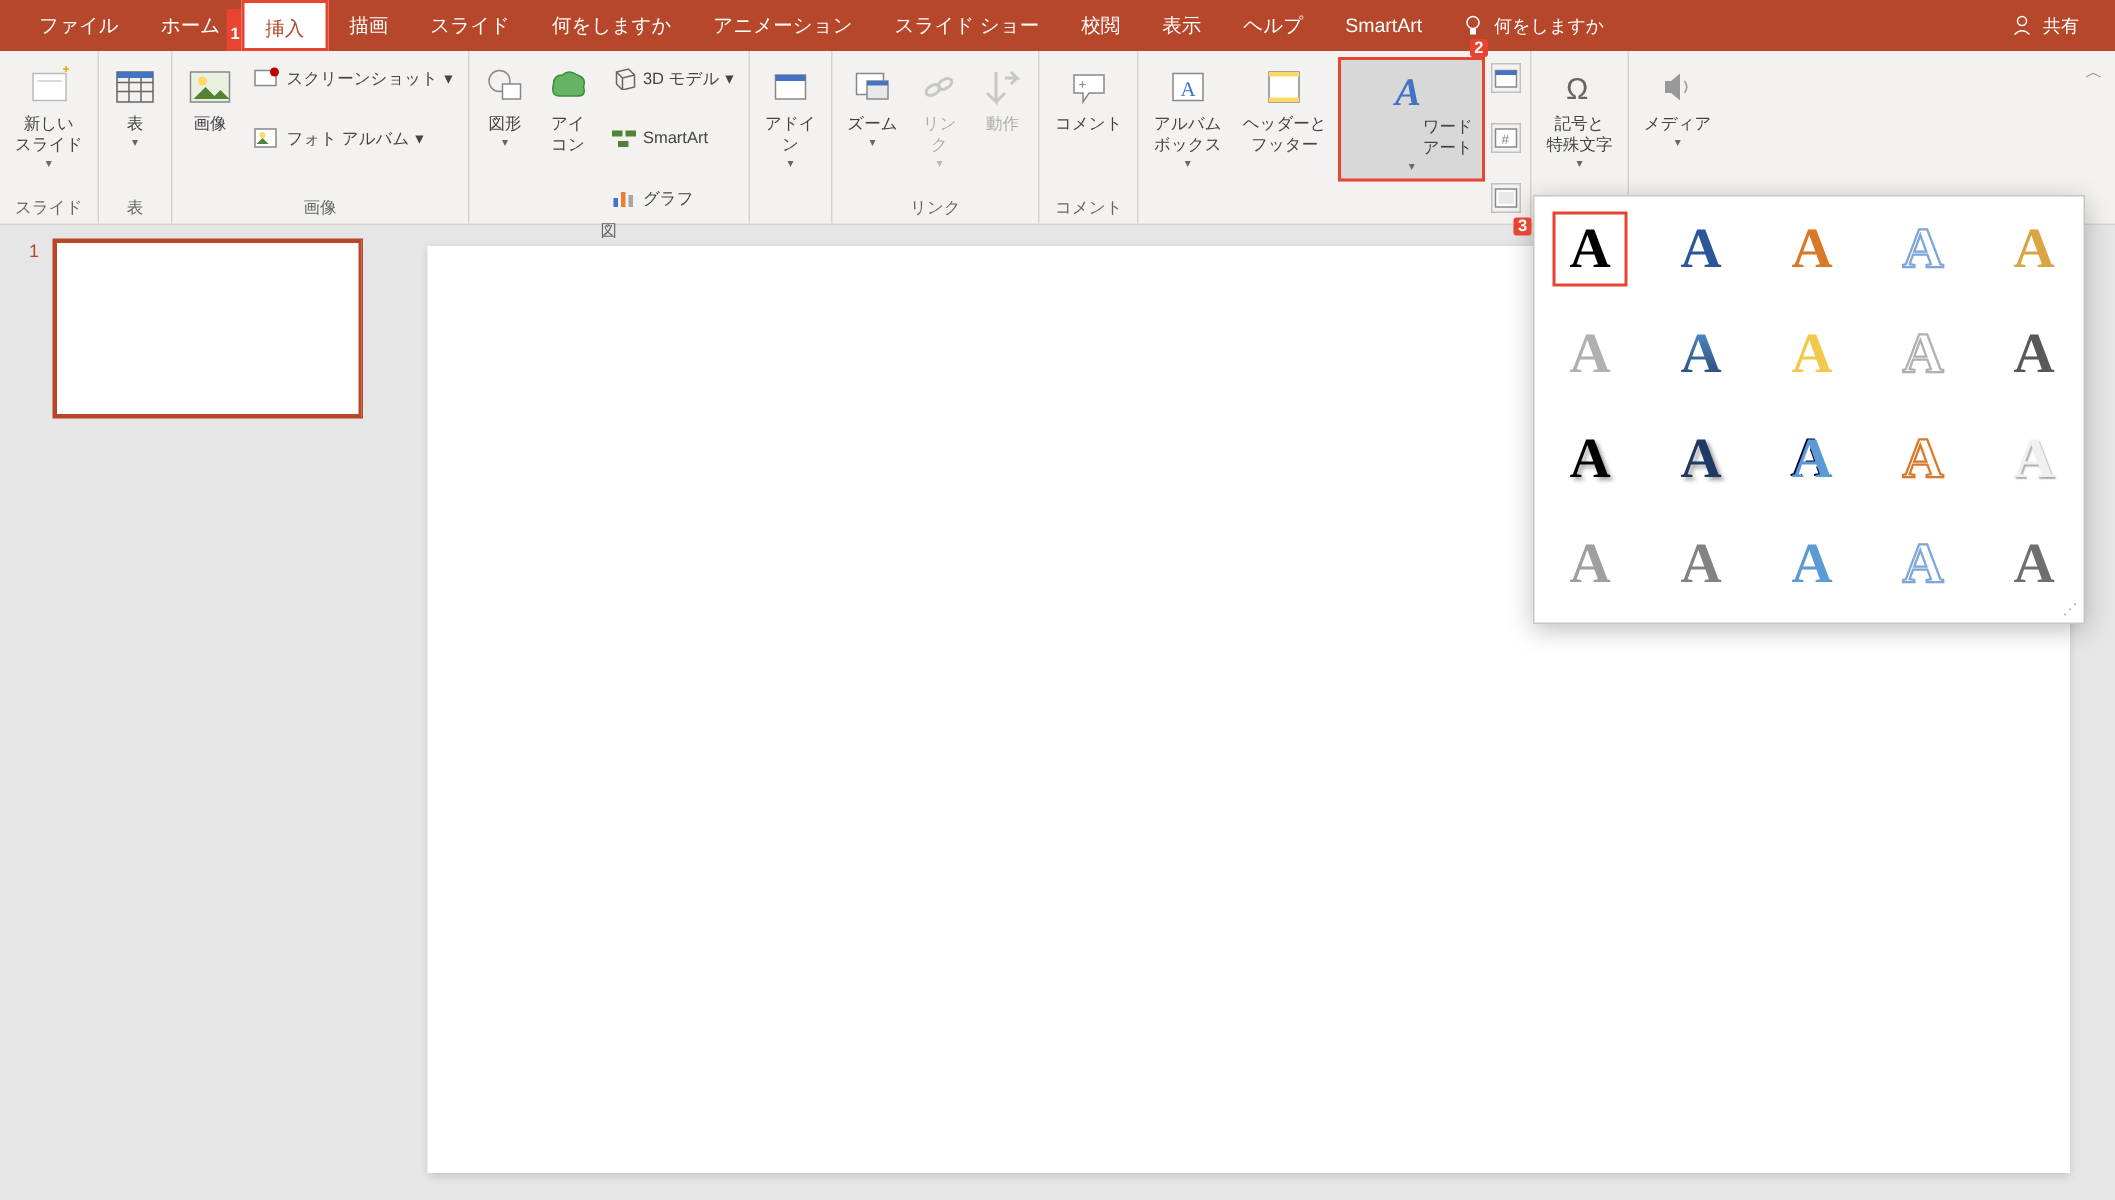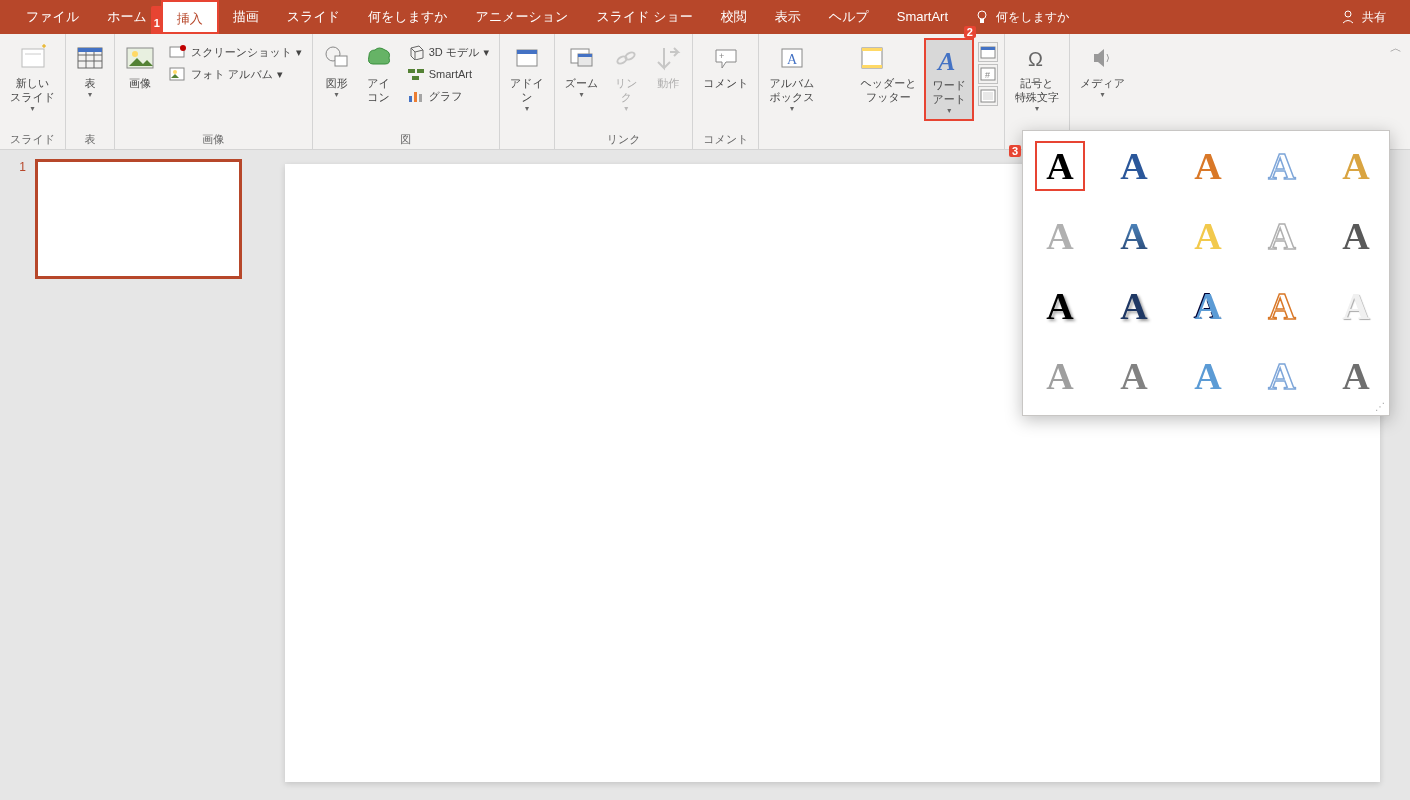--- a/index.html
+++ b/index.html
@@ -18,21 +18,21 @@
     .ribbon { background: #f3f2f1; height: 116px; display: flex; border-bottom: 1px solid #d4d4d4; position: relative; }
     .group { display: flex; flex-direction: column; align-items: center; padding: 4px 4px 2px 4px; border-right: 1px solid #d4d4d4; }
     .group-content { display: flex; align-items: flex-start; gap: 2px; flex: 1; }
     .group-label { font-size: 11px; color: #666; height: 16px; line-height: 16px; }
     .bigbtn { display: flex; flex-direction: column; align-items: center; justify-content: flex-start; padding: 4px 6px; min-width: 40px; cursor: pointer; text-align: center; }
     .bigbtn .iconbox { height: 32px; display: flex; align-items: center; justify-content: center; }
     .bigbtn .lbl { font-size: 11px; color: #444; margin-top: 2px; line-height: 14px; white-space: nowrap; }
     .bigbtn .caret { font-size: 8px; color: #666; }
     .disabled { opacity: 0.4; cursor: default; }
     .smallbtn { display: flex; align-items: center; gap: 4px; padding: 2px 4px; font-size: 11px; color: #444; cursor: pointer; white-space: nowrap; }
-    .vstack { display: flex; flex-direction: column; gap: 2px; padding: 4px 2px; }
+    .vstack { display: flex; flex-direction: column; gap: 20px; padding: 4px 2px; }
     .miniicon { width: 20px; height: 20px; display: flex; align-items: center; justify-content: center; border: 1px solid #c0c0c0; }
     
     .wordart-active { background: #d8d8d8; border: 2px solid #e74432; position: relative; }
     .collapse-chevron { position: absolute; right: 8px; top: 6px; color: #888; font-size: 12px; cursor: pointer; }
     
     
     .main { display: flex; height: 650px; }
     .slidepanel { width: 265px; background: #e6e6e6; padding: 10px 12px; }
     .thumb-row { display:flex; align-items:flex-start; gap:10px;}
     .thumb-num { color: #b7472a; font-size: 12px; width: 14px; text-align:right;}
@@ -296,31 +296,31 @@
         <div class="caret">▾</div>
       </div>
       <div class="bigbtn">
         <div class="iconbox">
           <svg width="28" height="28">
               <rect x="4" y="4" width="20" height="20" fill="#fff" stroke="#888"></rect>
               <rect x="4" y="4" width="20" height="3" fill="#ffd966"></rect>
               <rect x="4" y="21" width="20" height="3" fill="#ffd966"></rect>
             </svg>
         </div>
-        <div class="lbl" style="white-space:pre-line;margin-left:32px;">ヘッダーと
+        <div class="lbl" style="white-space:pre-line;">ヘッダーと
 フッター</div>
       </div>
       <div class="bigbtn wordart-active" style="position:relative;">
         <span class="redbadge" style="right:-4px; top:-14px;">2</span>
         <div class="iconbox">
           <svg width="28" height="28">
               <text x="3" y="24" font-size="26" font-style="italic" font-weight="bold" fill="#4472c4" font-family="serif">A</text>
             </svg>
         </div>
-        <div class="lbl" style="white-space:pre-line;">ワード
+        <div class="lbl" style="white-space:pre-line;margin-left:48px;">ワード
 アート</div>
         <div class="caret">▾</div>
       </div>
       <div class="vstack" style="padding-top:4px;">
         <div class="miniicon">
             <svg width="16" height="14">
               <rect x="1" y="2" width="14" height="11" fill="#fff" stroke="#888"></rect>
               <rect x="1" y="2" width="14" height="3" fill="#4472c4"></rect>
             </svg>
           </div>

